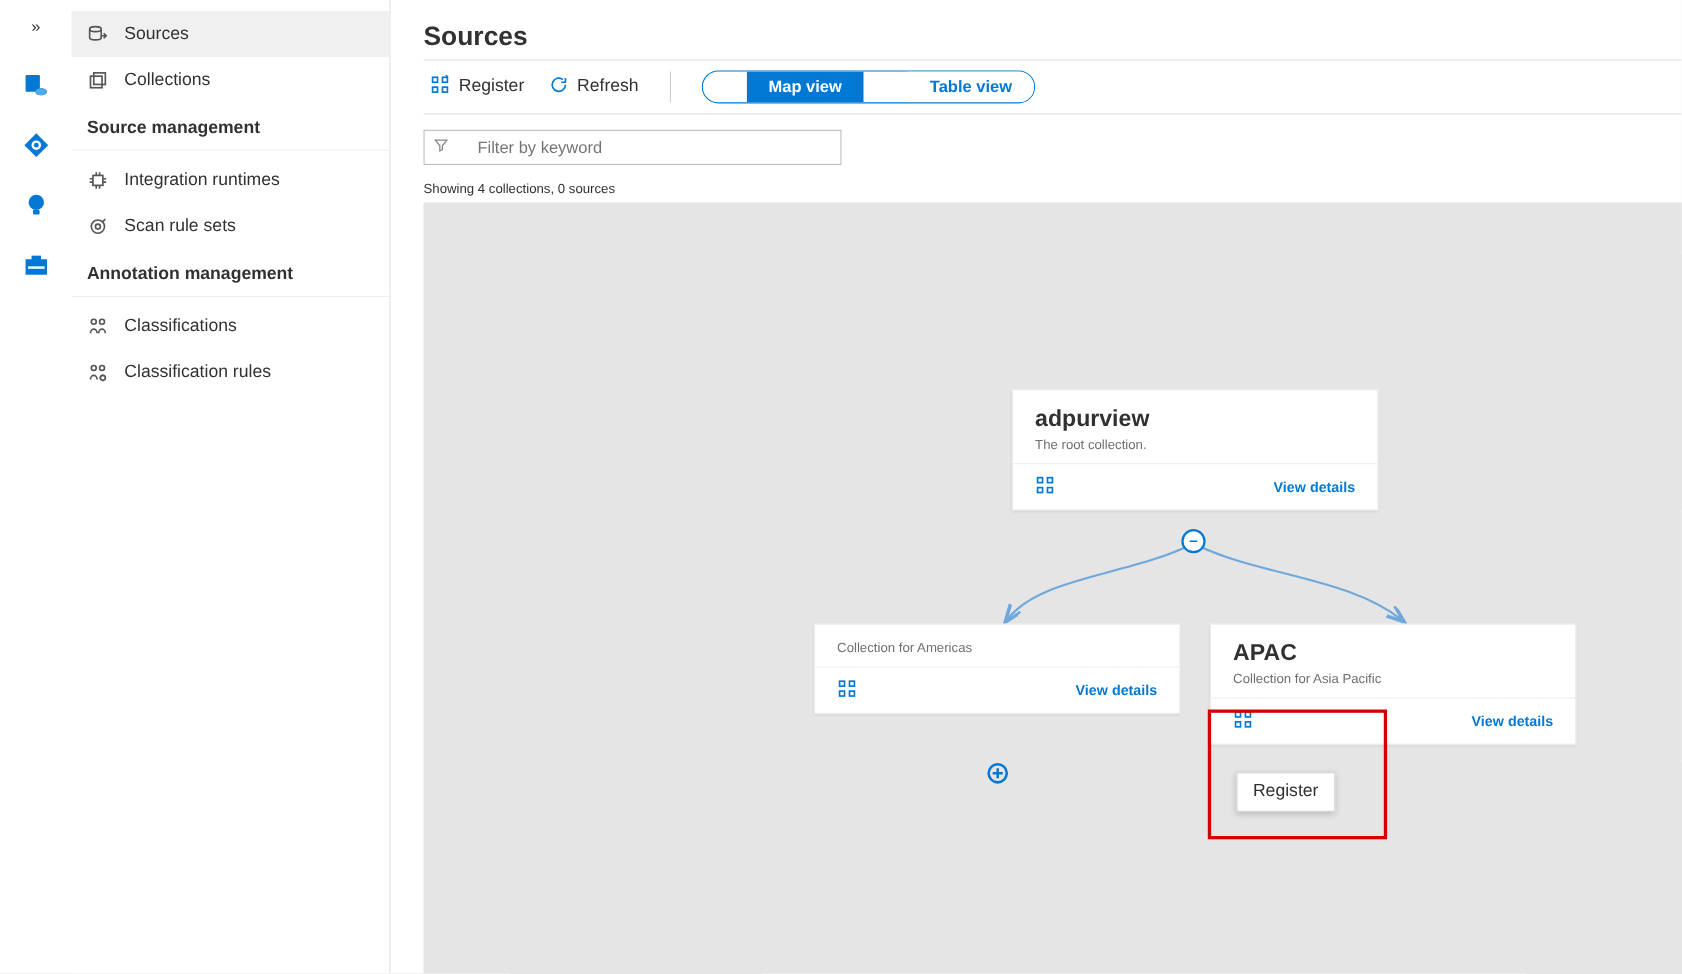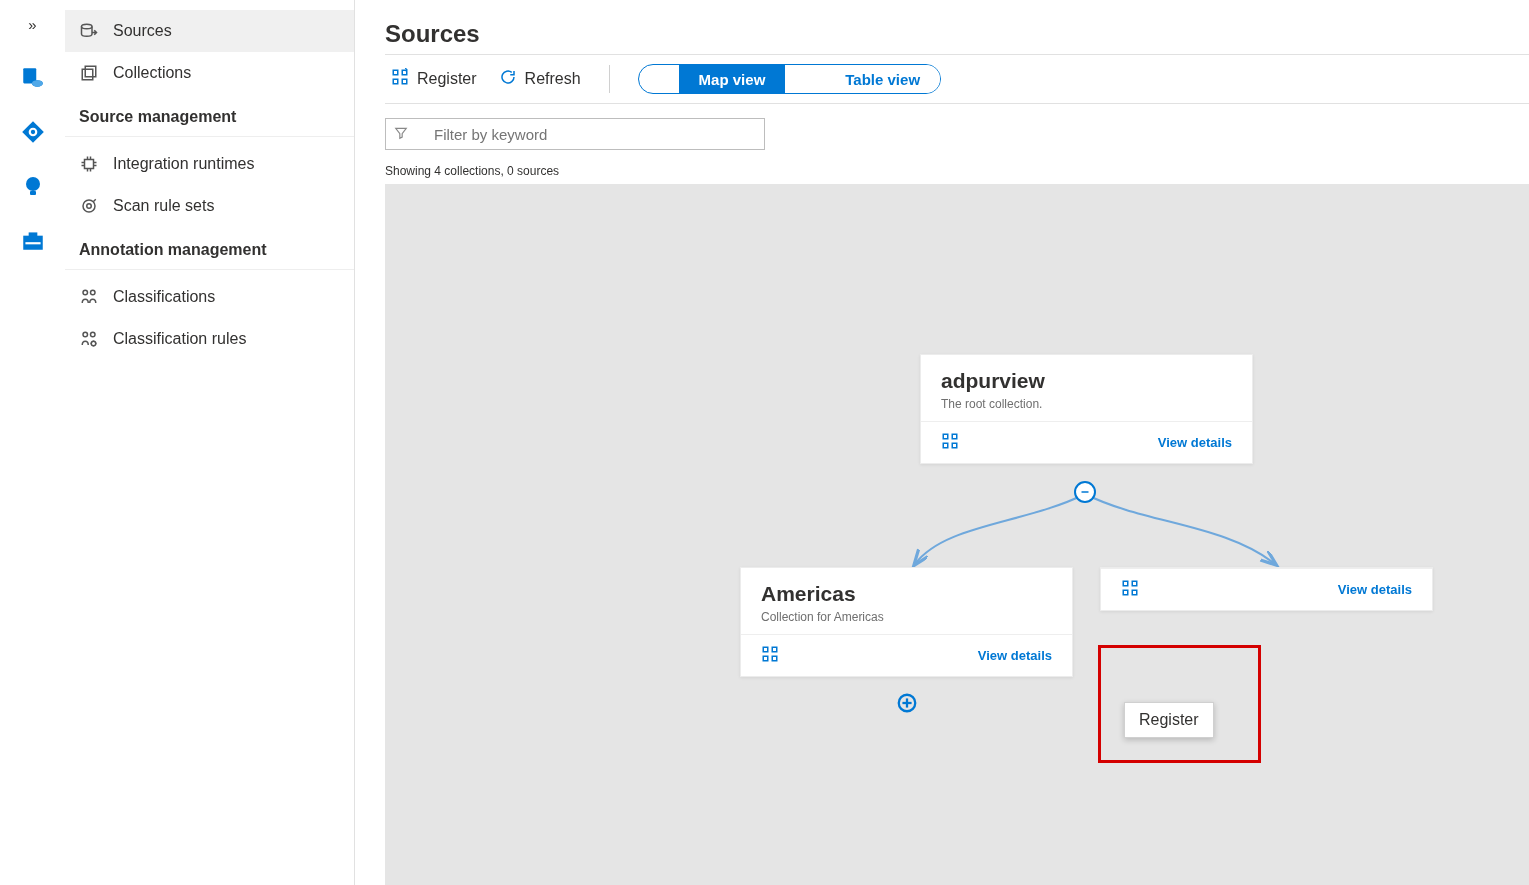--- a/index.html
+++ b/index.html
@@ -330,21 +330,20 @@
     </div>
 
     <div class="collapse-badge" style="left:689px; top:297px;">
       <svg width="12" height="12" viewBox="0 0 24 24">
           <line x1="5" y1="12" x2="19" y2="12" stroke="#0078d4" stroke-width="3"></line>
         </svg>
     </div>
 
     <div class="card" style="left:355px; top:383px;">
       <div class="ctop">
-        <div class="ctitle">Americas</div>
         <div class="cdesc">Collection for Americas</div>
       </div>
       <div class="cfoot">
         <span class="foot-icon">
           <svg width="18" height="18" viewBox="0 0 24 24" fill="none" stroke="#0078d4" stroke-width="2">
               <rect x="3" y="3" width="6" height="6"></rect>
               <rect x="15" y="3" width="6" height="6"></rect>
               <rect x="3" y="15" width="6" height="6"></rect>
               <rect x="15" y="15" width="6" height="6"></rect>
             </svg>
@@ -355,20 +354,24 @@
 
     <div class="plus-badge" style="left:511px; top:508px;">
       <svg width="22" height="22" viewBox="0 0 24 24" fill="none" stroke="#0078d4" stroke-width="2.5">
           <circle cx="12" cy="12" r="9"></circle>
           <line x1="12" y1="7" x2="12" y2="17"></line>
           <line x1="7" y1="12" x2="17" y2="12"></line>
         </svg>
     </div>
 
     <div class="card" style="left:715px; top:383px;">
+      <div class="ctop">
+        <div class="ctitle">APAC</div>
+        <div class="cdesc">Collection for Asia Pacific</div>
+      </div>
       <div class="cfoot">
         <span class="foot-icon">
           <svg width="18" height="18" viewBox="0 0 24 24" fill="none" stroke="#0078d4" stroke-width="2">
               <rect x="3" y="3" width="6" height="6"></rect>
               <rect x="15" y="3" width="6" height="6"></rect>
               <rect x="3" y="15" width="6" height="6"></rect>
               <rect x="15" y="15" width="6" height="6"></rect>
             </svg>
         </span>
         <span class="vdetails">View details</span>

